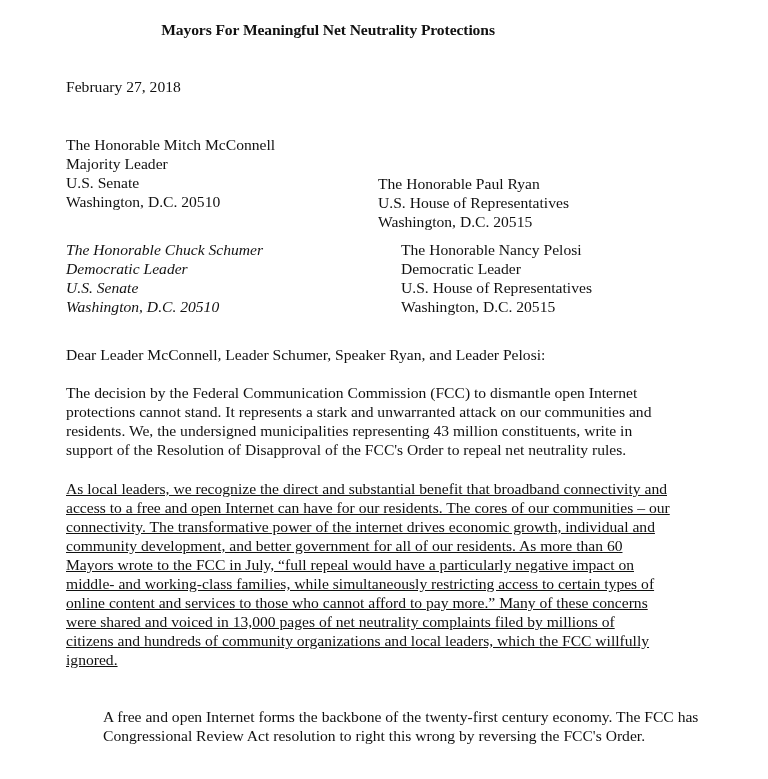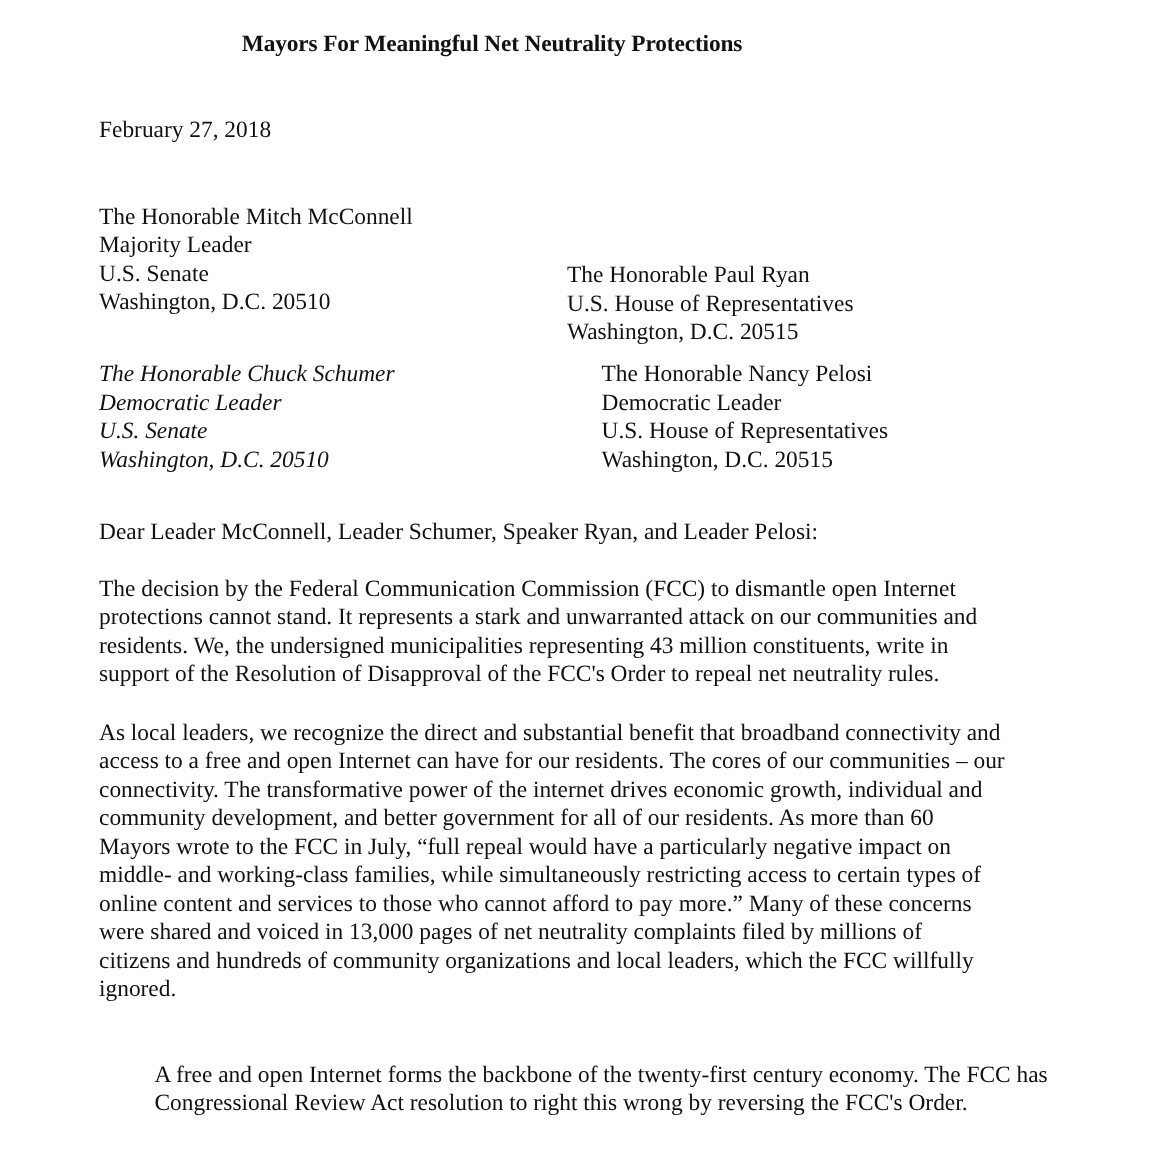--- a/index.html
+++ b/index.html
@@ -47,21 +47,21 @@
       left: 66px;
       white-space: nowrap;
     }
     .para {
       position: absolute;
       left: 66px;
       width: 690px;
     }
     .para div { height: 19px; white-space: nowrap; }
     .p0 { top: 383px; }
-    .p1 { top: 479px; }
+    .p1 { top: 479px; text-decoration: underline; }
     .p2 { top: 707px; margin-left: 37px; }
   </style>
 </head>
 <body>
 
 <div class="title">Mayors For Meaningful Net Neutrality Protections</div>
 
 <div class="date">February 27, 2018</div>
 
 <div class="addr a0">

